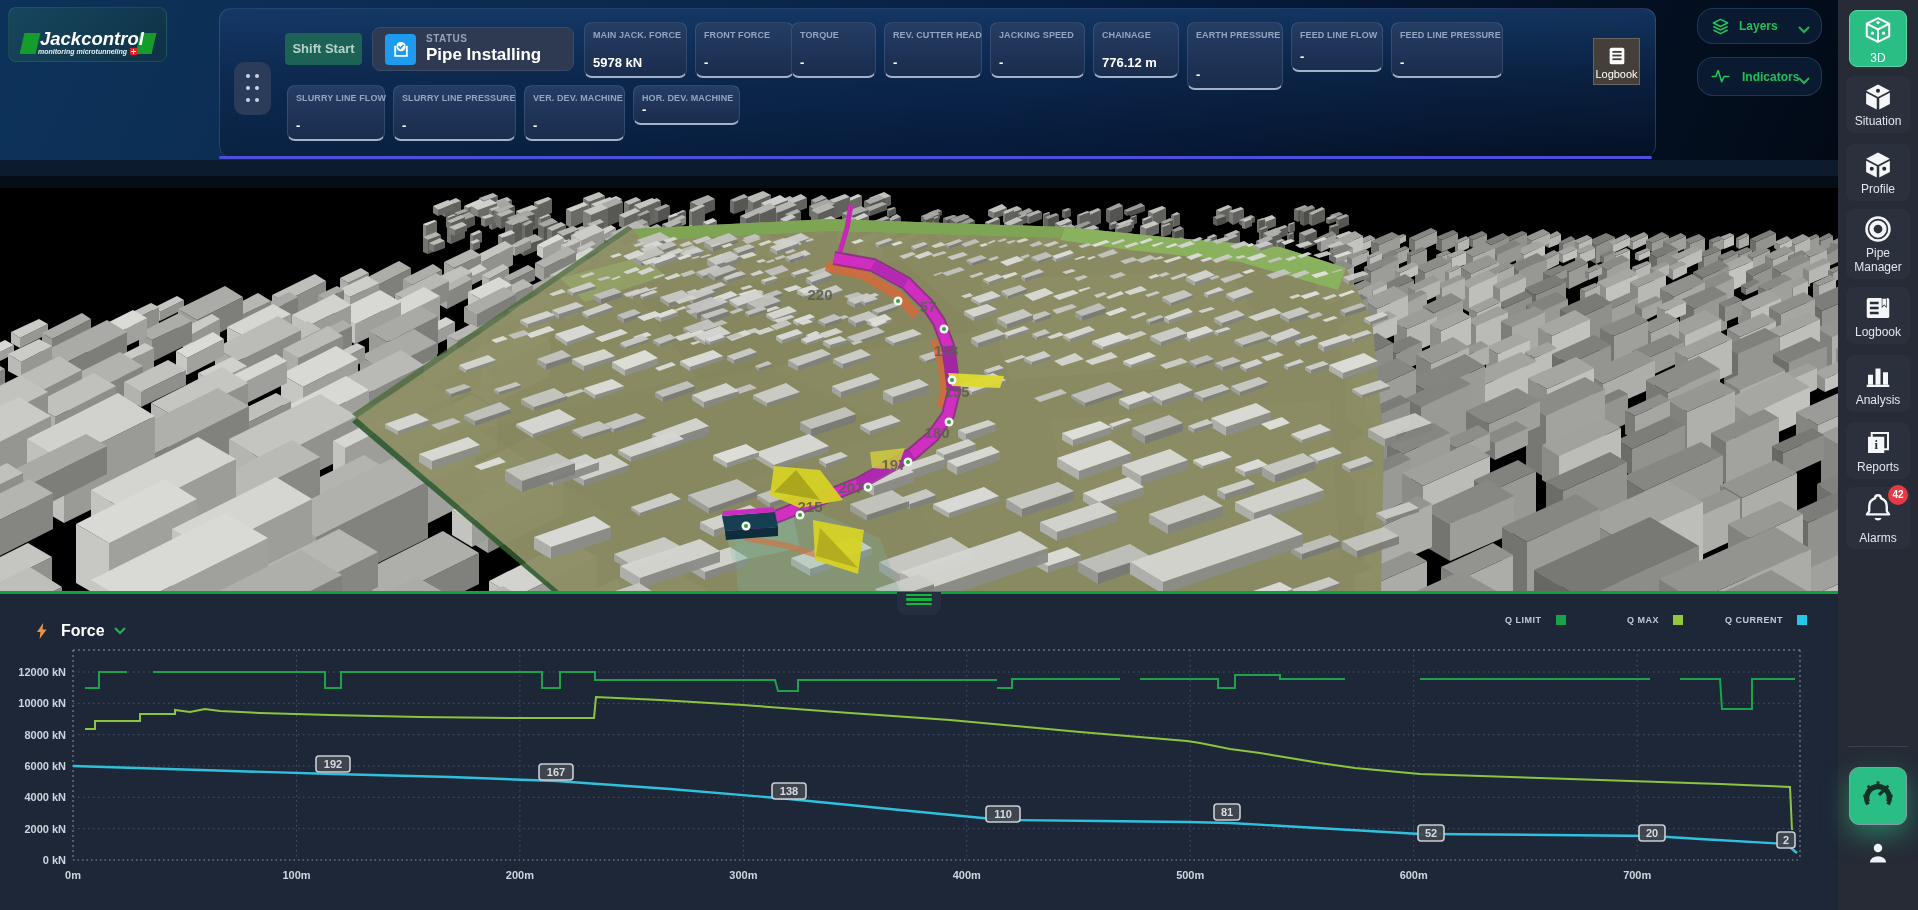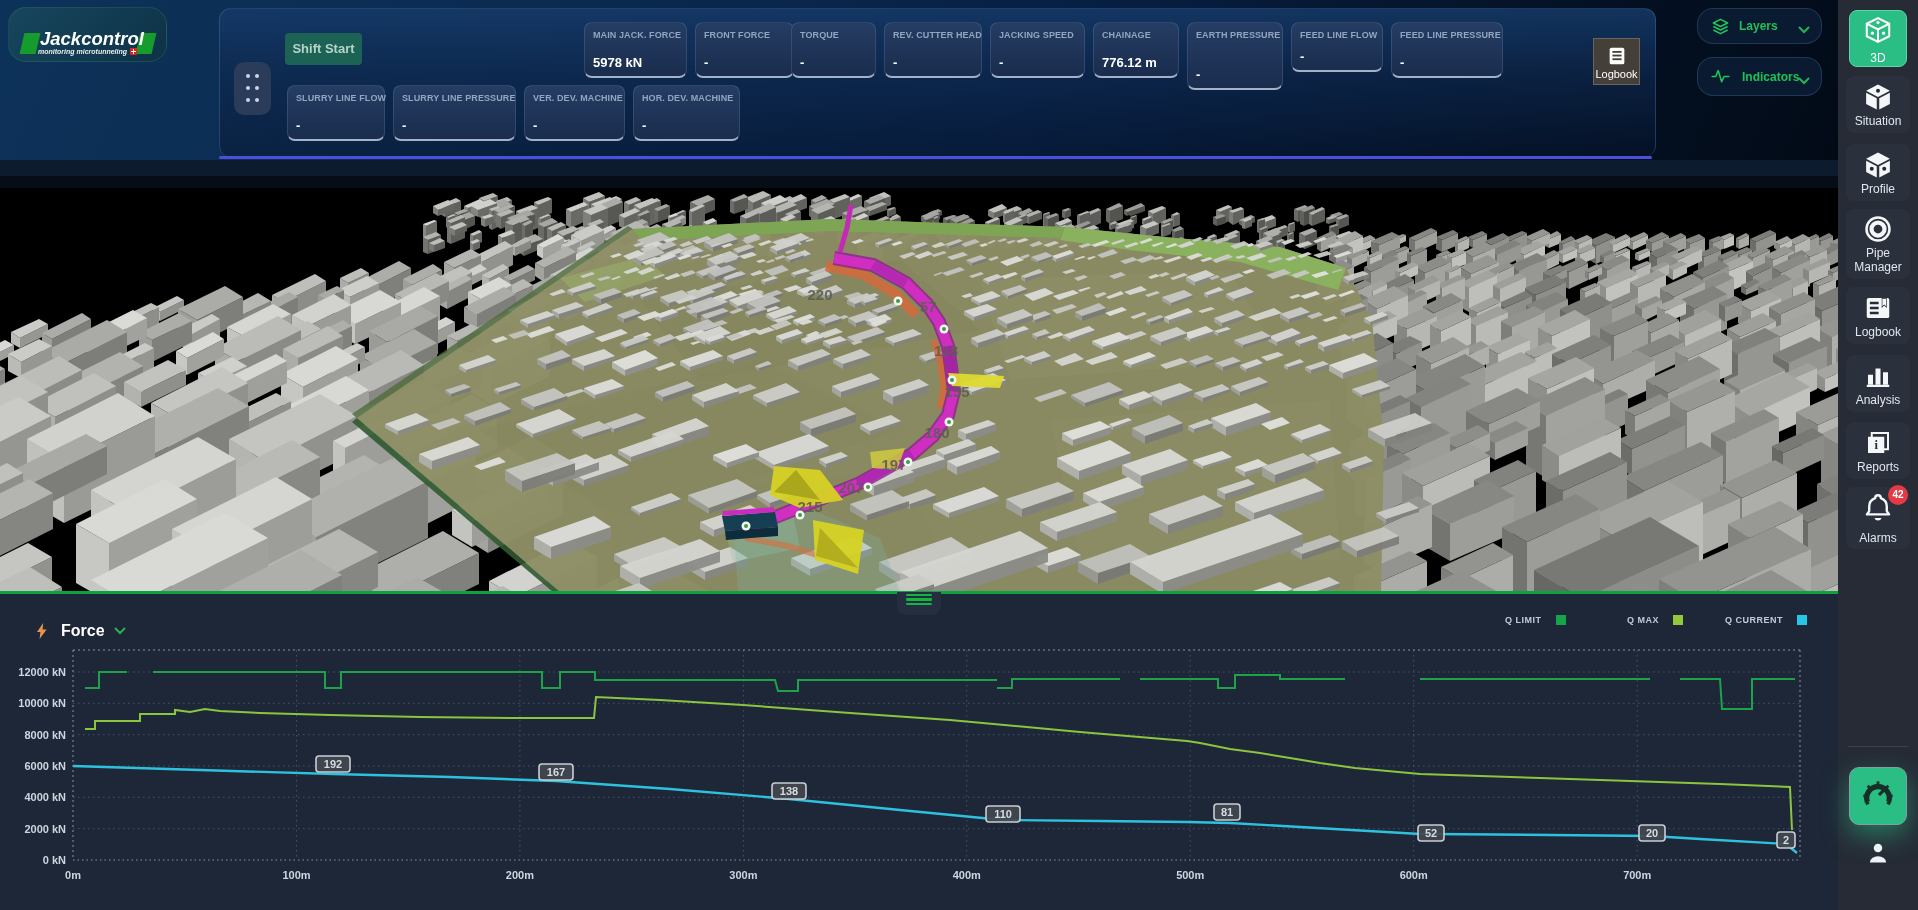--- a/index.html
+++ b/index.html
@@ -1,18 +1,18 @@
 <!DOCTYPE html>
 <html><head><meta charset="utf-8"><style>
 * { margin:0; padding:0; box-sizing:border-box; }
 html,body { width:1918px; height:910px; overflow:hidden; background:#03080f; font-family:"Liberation Sans", sans-serif; }
 #root { position:relative; width:1918px; height:910px; }
 #header { position:absolute; left:0; top:0; width:1838px; height:160px;
   background:linear-gradient(115deg,#0d3259 0%,#0b2b51 28%,#072045 55%,#041226 82%,#020a16 100%); }
-#logo { position:absolute; left:8px; top:7px; width:159px; height:55px; border-radius:18px;
+#logo { position:absolute; left:8px; top:7px; width:159px; height:55px; border-radius:8px;
   background:linear-gradient(135deg,#17465c,#113a50 60%,#0e3146); border:1px solid rgba(70,160,120,0.22); }
 .lg-par { position:absolute; width:16px; height:21px; background:#169c2c; transform:skewX(-13deg); }
 #logo .t1 { position:absolute; left:31px; top:20px; font-size:18.5px; font-weight:bold; font-style:italic; color:#fff; }
 #logo .t2 { position:absolute; left:29px; top:40px; font-size:7px; font-weight:bold; font-style:italic; color:#e8eef2; }
 .flag { position:absolute; left:121px; top:40px; width:7px; height:7px; background:#d22; }
 .flag::before { content:""; position:absolute; left:3px; top:1px; width:1px; height:5px; background:#fff; }
 .flag::after { content:""; position:absolute; left:1px; top:3px; width:5px; height:1px; background:#fff; }
 #topbar { position:absolute; left:219px; top:8px; width:1437px; height:149px; border-radius:12px;
   background:linear-gradient(180deg,rgba(22,58,104,0.85) 0%,rgba(14,40,78,0.7) 45%,rgba(6,20,44,0.45) 100%);
   border:1px solid rgba(90,130,190,0.35); border-bottom:none; }
@@ -2474,20 +2474,31 @@
 <div id="topbar"></div>
 <div id="handle6">
       <div class="d" style="left:12px;top:12px"></div>
       <div class="d" style="left:21px;top:12px"></div>
       <div class="d" style="left:12px;top:24px"></div>
       <div class="d" style="left:21px;top:24px"></div>
       <div class="d" style="left:12px;top:36px"></div>
       <div class="d" style="left:21px;top:36px"></div>
     </div>
 <div id="shiftbtn">Shift Start</div>
+<div id="statuscard">
+      <div class="ic">
+        <svg width="20" height="20" viewBox="0 0 24 24">
+          <path d="M5 7 v12 h14 V7" fill="none" stroke="#ffffff" stroke-width="2.2"></path>
+          <circle cx="12" cy="8" r="5.6" fill="#ffffff"></circle>
+          <path d="M9.4 8 l1.8 1.9 l3.4 -3.6" fill="none" stroke="#1d9bf0" stroke-width="1.9" stroke-linecap="round"></path>
+        </svg>
+      </div>
+      <div class="l1">STATUS</div>
+      <div class="l2">Pipe Installing</div>
+    </div>
 <div class="card" style="left:584px;top:22px;width:103px;height:56px">
       <div class="ct">MAIN JACK. FORCE</div>
       <div class="cv">5978 kN</div>
     </div>
     <div class="card" style="left:695px;top:22px;width:99px;height:56px">
       <div class="ct">FRONT FORCE</div>
       <div class="cv">-</div>
     </div>
     <div class="card" style="left:791px;top:22px;width:85px;height:56px">
       <div class="ct">TORQUE</div>
@@ -2522,21 +2533,21 @@
       <div class="cv">-</div>
     </div>
     <div class="card" style="left:393px;top:85px;width:123px;height:56px">
       <div class="ct">SLURRY LINE PRESSURE</div>
       <div class="cv">-</div>
     </div>
     <div class="card" style="left:524px;top:85px;width:101px;height:56px">
       <div class="ct">VER. DEV. MACHINE</div>
       <div class="cv">-</div>
     </div>
-    <div class="card" style="left:633px;top:85px;width:107px;height:56px">
+    <div class="card" style="left:633px;top:85px;width:107px;height:40px">
       <div class="ct">HOR. DEV. MACHINE</div>
       <div class="cv">-</div>
     </div>
 <div id="logbtn">
       <div style="margin-top:6px"><svg width="22" height="22" viewBox="0 0 24 24">
           <rect x="4" y="3" width="16" height="18" rx="2" fill="#ffffff"></rect>
           <rect x="7" y="6.5" width="10" height="2" fill="#453f39"></rect>
           <rect x="7" y="10.5" width="10" height="2" fill="#453f39"></rect>
           <rect x="7" y="14.5" width="10" height="2" fill="#453f39"></rect>
         </svg></div>

